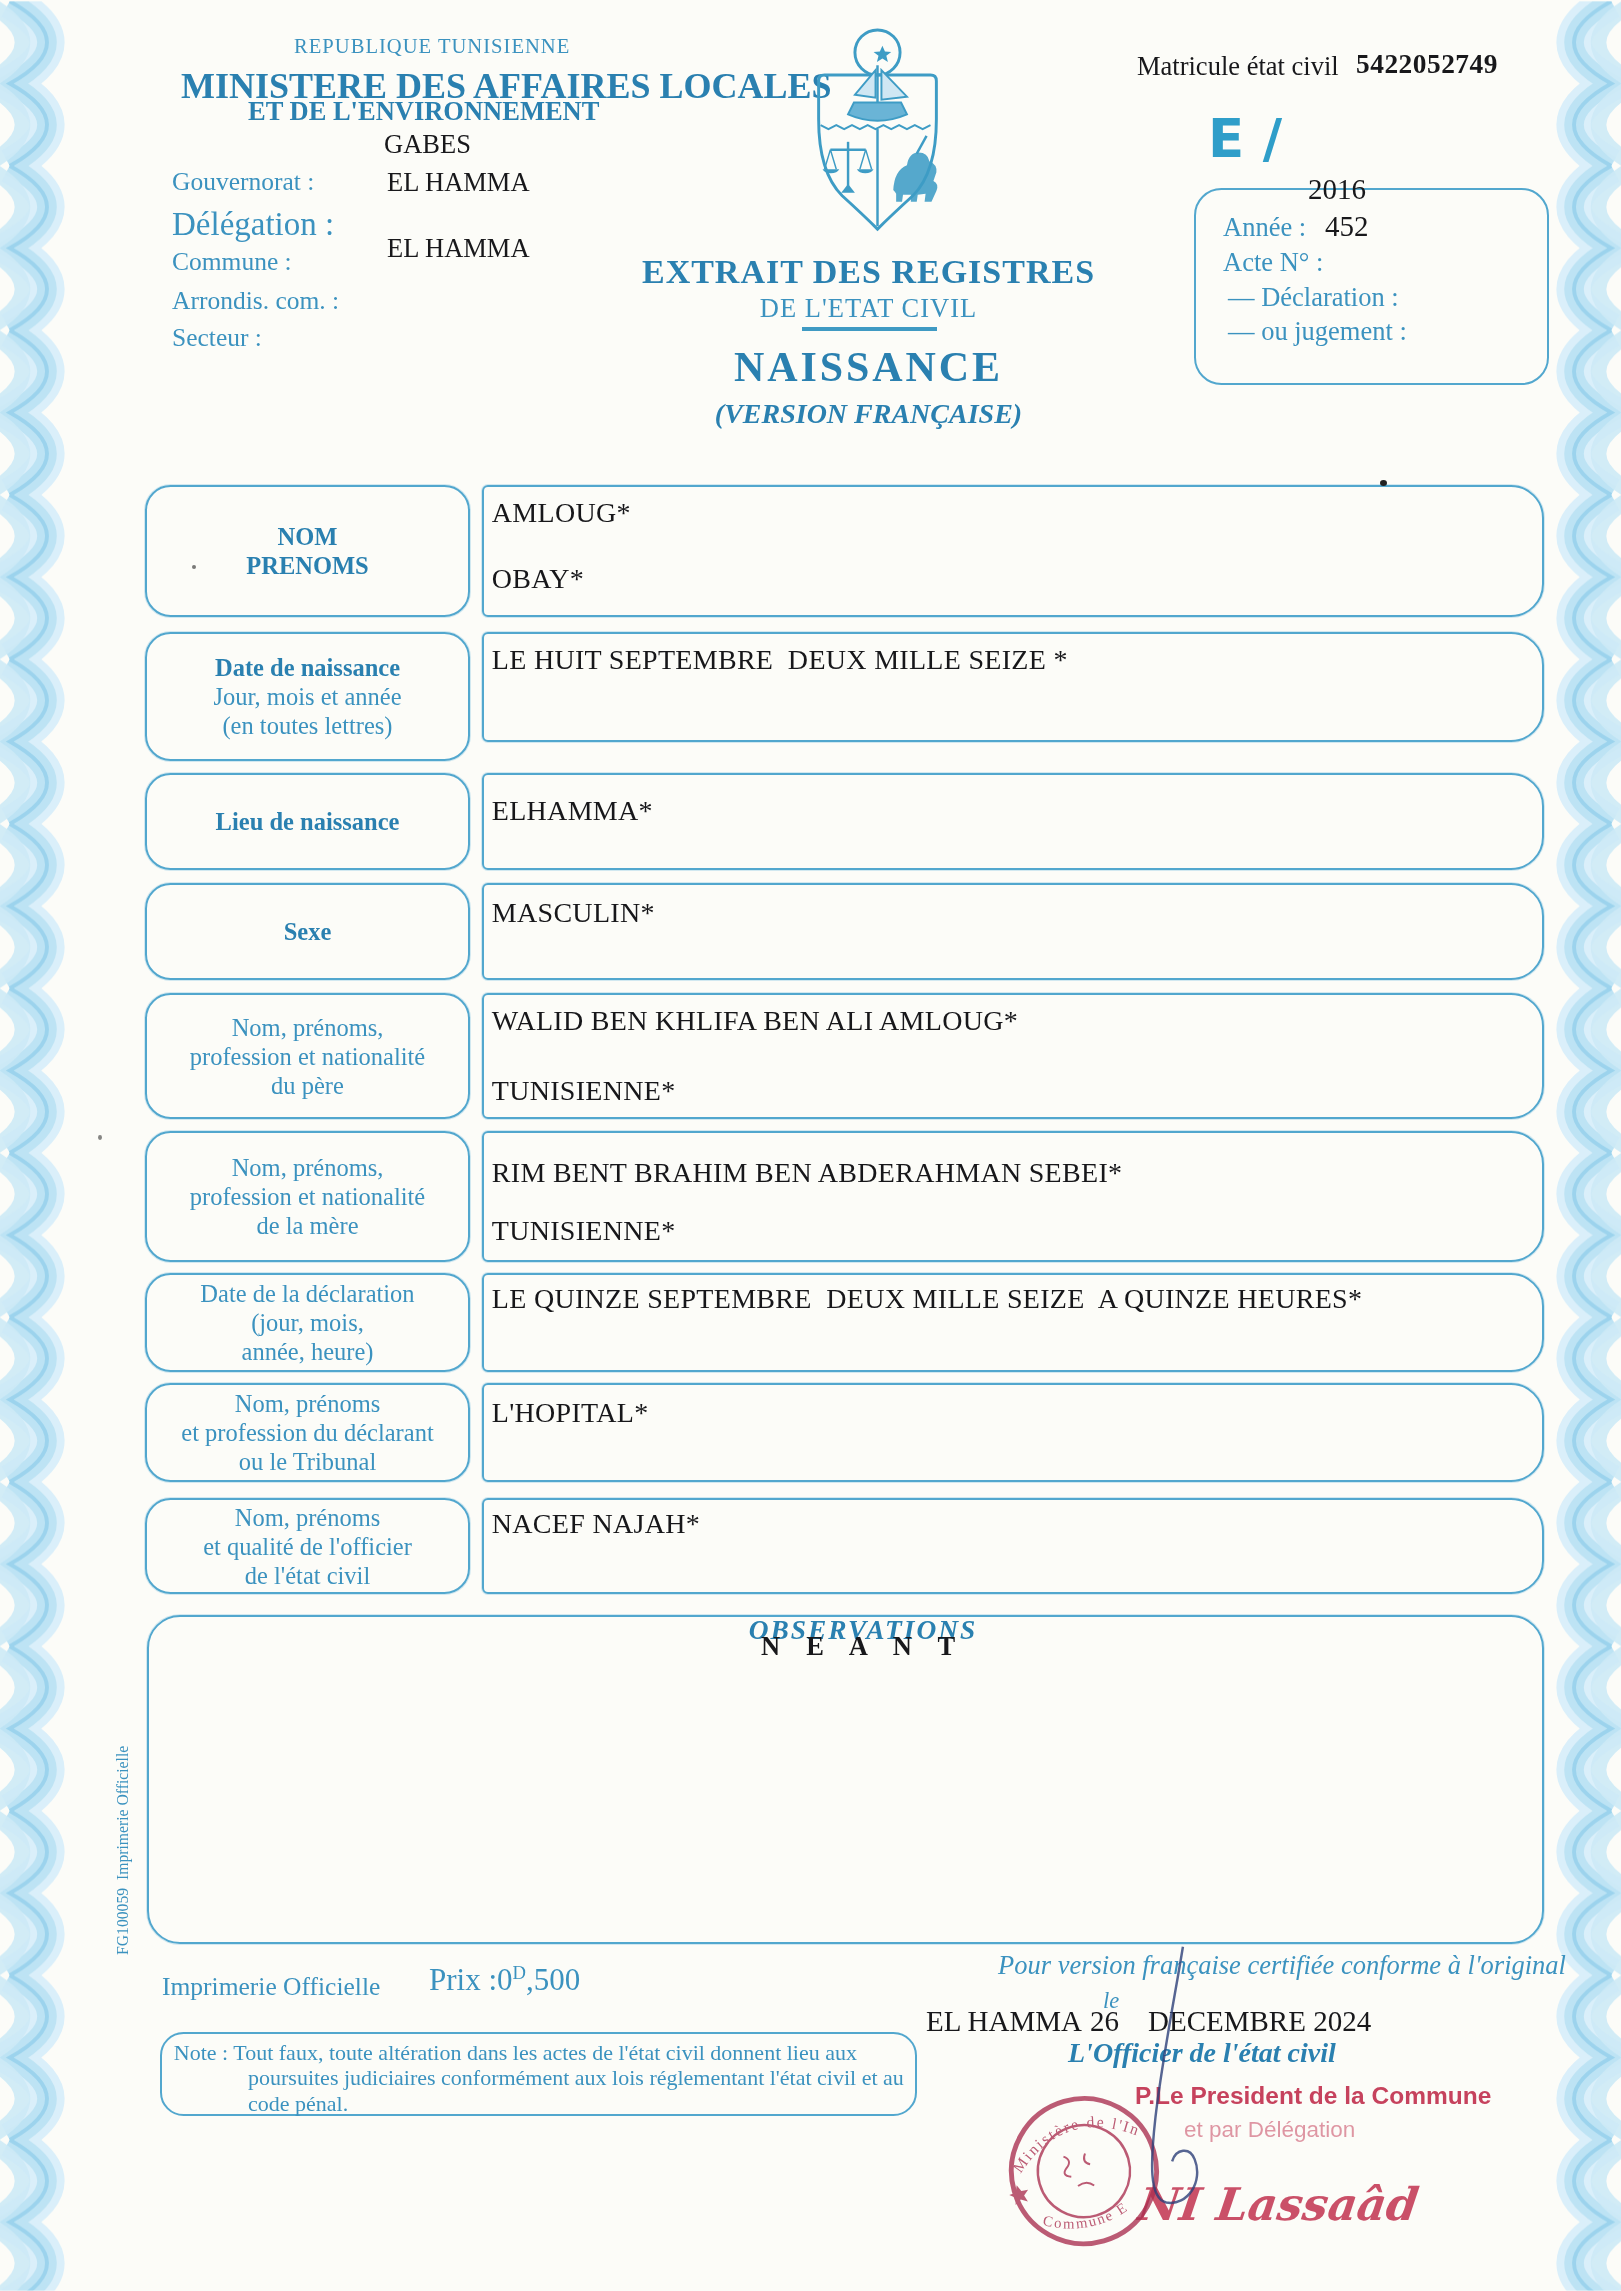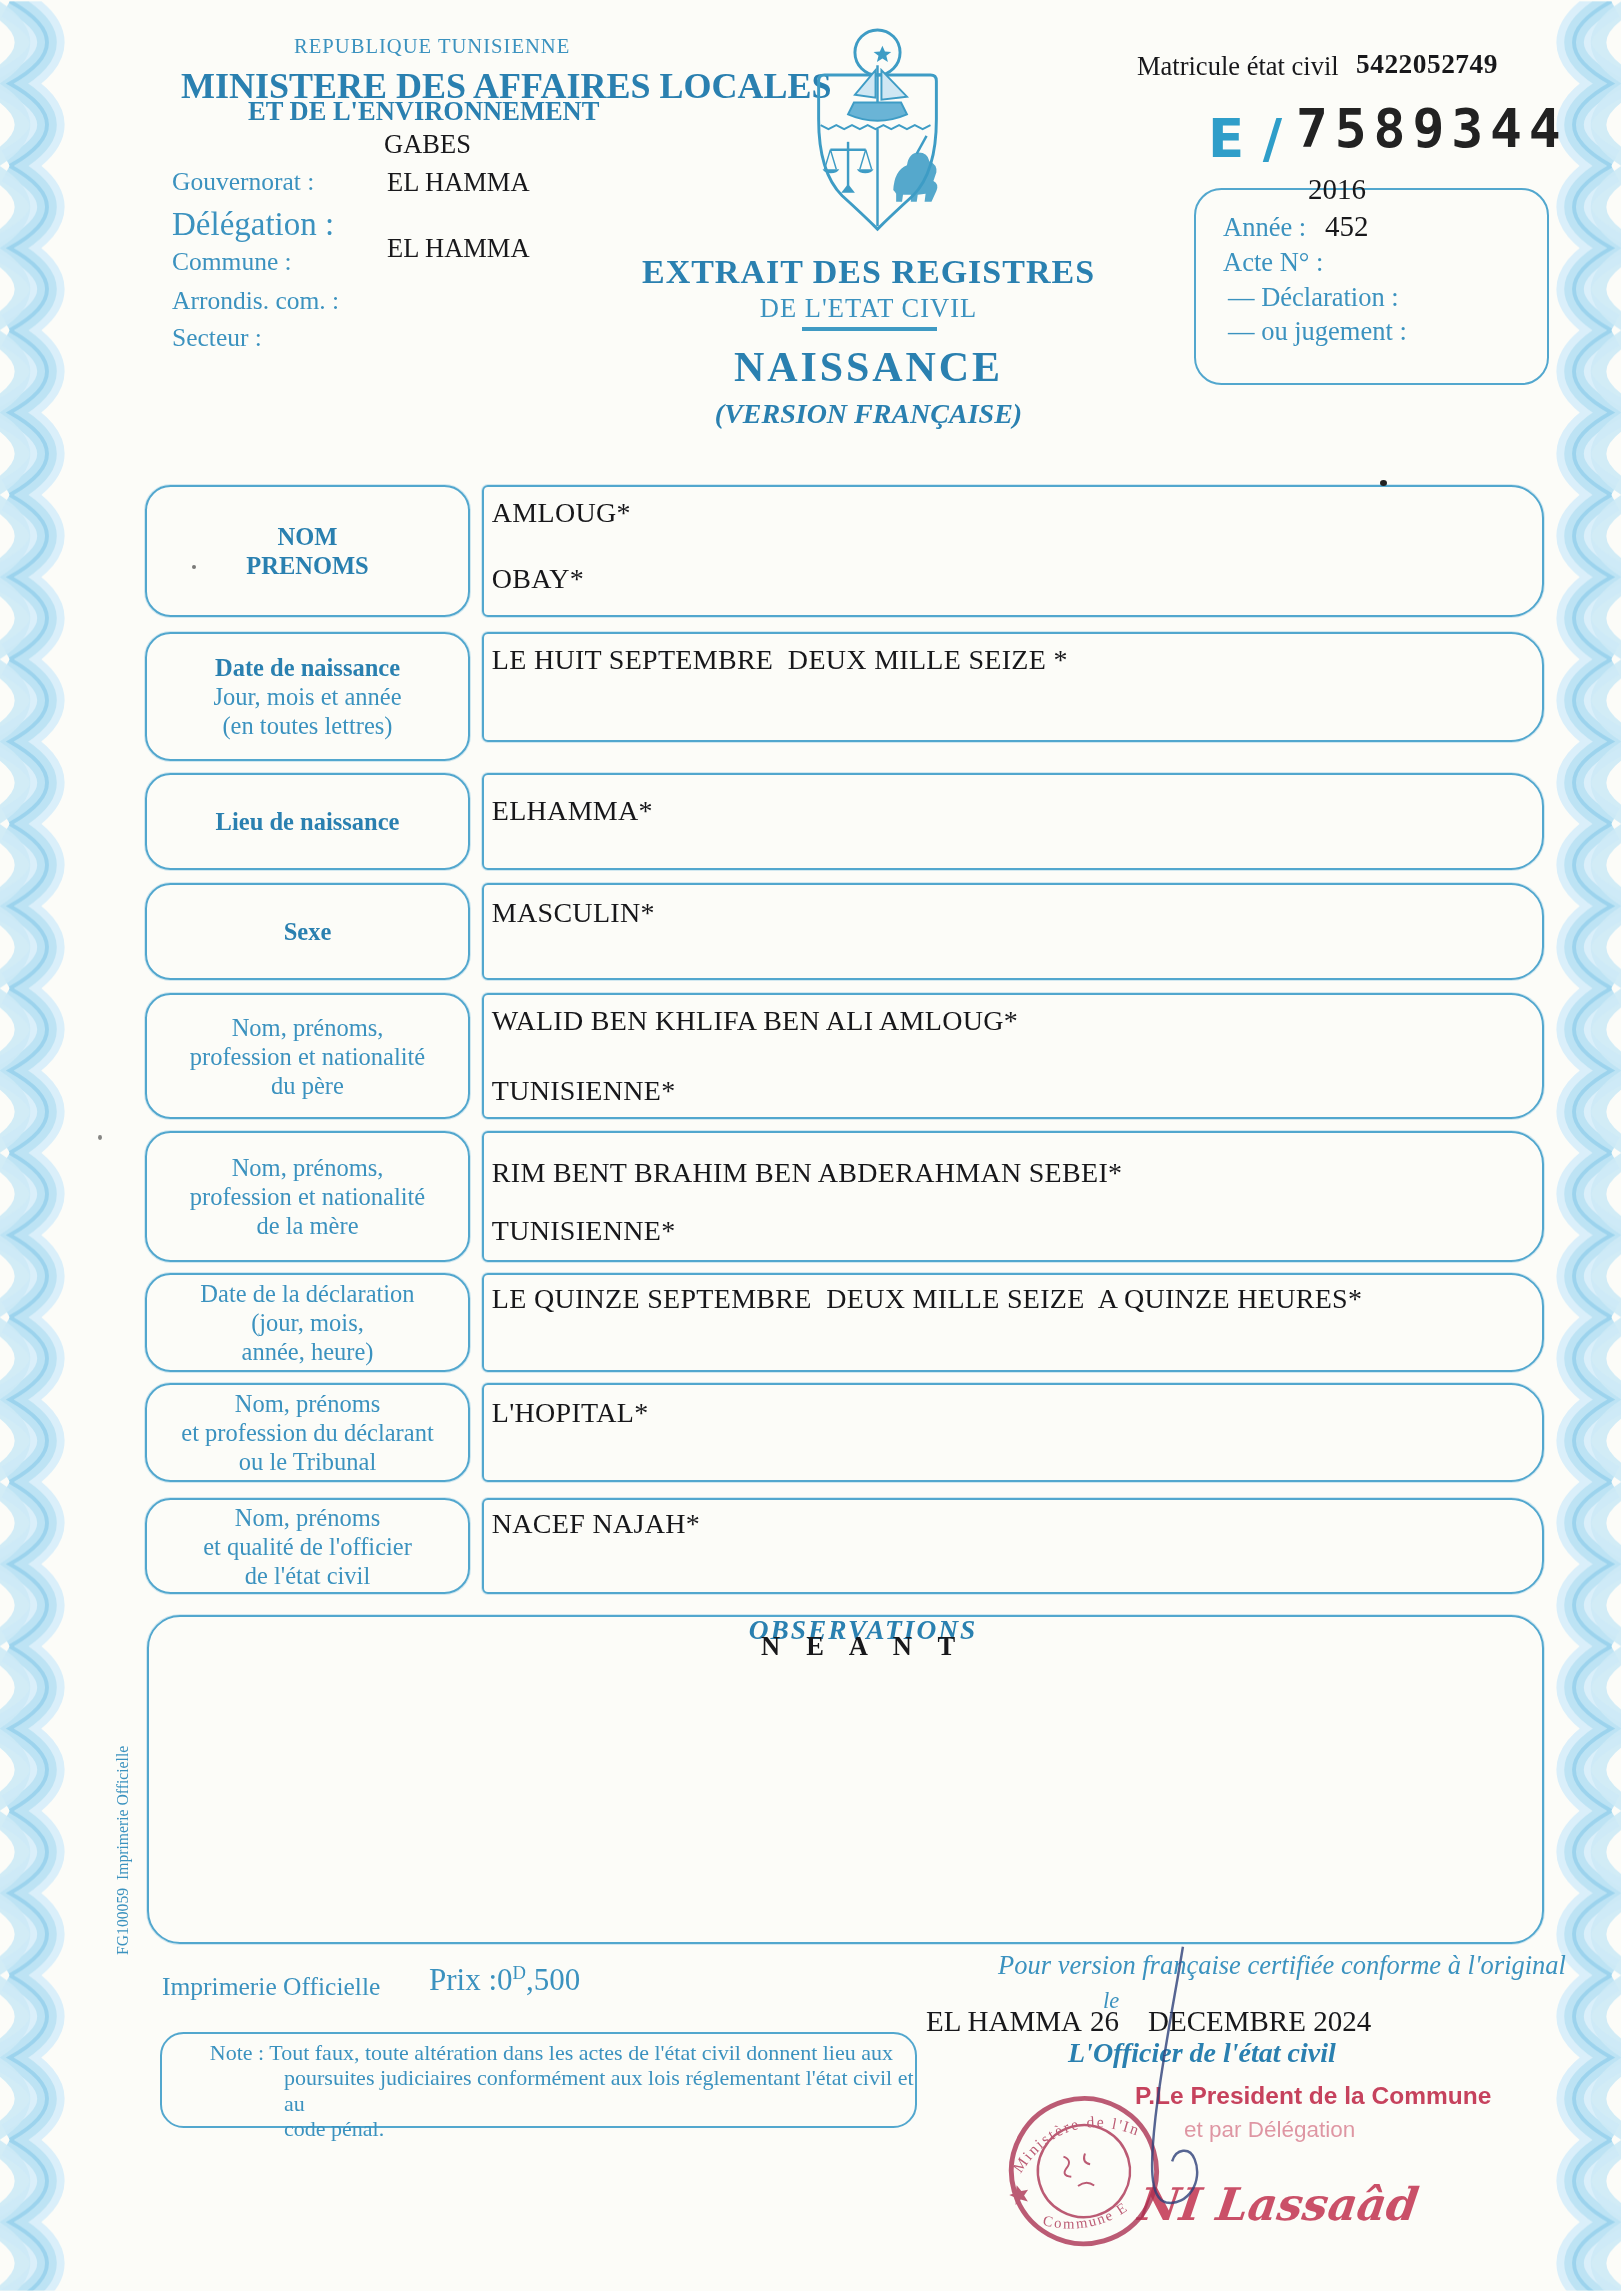--- a/index.html
+++ b/index.html
@@ -86,21 +86,20 @@
       <path d="M59,148 A9,6 0 0 0 76,148 Z"></path>
       <path d="M43,172 L57,172 L50,163 Z"></path>
       <path d="M96,170 q1,-21 14,-26 q2,-13 12,-13 q9,0 11,9 q8,3 7,11 l-3,9 q6,3 3,10 l-5,11 -7,0 1,-8 -8,1 -1,7 -6,0 0,-7 -8,0 -1,7 -6,0 0,-8 q-3,-5 -3,-3 z" opacity=".88"></path>
     </g>
     <path d="M120,132 L130,114" stroke="#3e9cc5" stroke-width="2.5"></path>
   </svg>
 
   <div class="abs blk" style="left:1137px;top:51px;font-size:26.5px;">Matricule état civil</div>
   <div class="abs blk" style="left:1356px;top:49px;font-size:27.4px;font-weight:bold;letter-spacing:0.5px;">5422052749</div>
   <div class="abs" style="left:1208px;top:108px;font-size:53px;font-weight:bold;color:#2f9ec9;font-family:'DejaVu Sans',sans-serif;">E /</div>
-  <div class="abs" style="left:1296px;top:98px;font-size:53px;font-weight:bold;color:#222;font-family:'DejaVu Sans Mono',monospace;letter-spacing:6.9px;">7589344</div>
 
   <div class="abs" style="left:1194px;top:188px;width:355px;height:197px;border:2.9px solid rgba(52,152,199,.85);border-radius:27.4px;box-sizing:border-box;"></div>
   <div class="abs blk" style="left:1308px;top:173px;font-size:29px;background:transparent;">2016</div>
   <div class="abs t" style="left:1223px;top:212px;font-size:26.5px;">Année :</div>
   <div class="abs blk" style="left:1325px;top:210px;font-size:29px;">452</div>
   <div class="abs t" style="left:1223px;top:247px;font-size:26.5px;">Acte N° :</div>
   <div class="abs t" style="left:1228px;top:282px;font-size:26.5px;">— Déclaration :</div>
   <div class="abs t" style="left:1228px;top:316px;font-size:26.5px;">— ou jugement :</div>
 
   <div class="abs tb" style="left:588px;top:253px;width:561px;text-align:center;font-size:34px;letter-spacing:1px;">EXTRAIT DES REGISTRES</div>
@@ -188,21 +187,21 @@
 
   <div class="abs" style="left:147px;top:1615px;width:1397px;height:329px;border:2.9px solid rgba(52,152,199,.85);border-radius:33px;box-sizing:border-box;box-shadow:0 0 0 1px rgba(130,195,225,.35);"></div>
   <div class="abs tb ital" style="left:510px;top:1615px;width:706px;text-align:center;font-size:27.4px;letter-spacing:2px;">OBSERVATIONS</div>
   <div class="abs blk" style="left:510px;top:1631px;width:706px;text-align:center;font-size:26.5px;font-weight:bold;letter-spacing:9.8px;">N E A N T</div>
 
   <div class="abs t" style="left:114px;top:1955px;font-size:15.7px;transform:rotate(-90deg);transform-origin:left top;white-space:pre;">FG100059  Imprimerie Officielle</div>
 
   <div class="abs t" style="left:162px;top:1972px;font-size:25.5px;">Imprimerie Officielle</div>
   <div class="abs t" style="left:429px;top:1962px;font-size:31px;"><span>Prix :0</span><sup style="font-size:18.6px;">D</sup><span>,500</span></div>
 
-  <div class="abs" style="left:160px;top:2032px;width:757px;height:96px;border:2.9px solid rgba(52,152,199,.85);border-radius:23.5px;box-sizing:border-box;padding-left:36px;">
+  <div class="abs" style="left:160px;top:2032px;width:757px;height:84px;border:2.9px solid rgba(52,152,199,.85);border-radius:23.5px;box-sizing:border-box;">
     <div class="t" style="font-size:22px;line-height:25.5px;padding:5.9px 9.8px 0 11.8px;">Note : Tout faux, toute altération dans les actes de l'état civil donnent lieu aux</div>
     <div class="t" style="font-size:22px;line-height:25.5px;padding-left:86px;">poursuites judiciaires conformément aux lois réglementant l'état civil et au</div>
     <div class="t" style="font-size:22px;line-height:25.5px;padding-left:86px;">code pénal.</div>
   </div>
 
   <div class="abs t ital" style="left:998px;top:1950px;font-size:26.5px;">Pour version française certifiée conforme à l'original</div>
   <div class="abs t ital" style="left:1103px;top:1988px;font-size:22.5px;">le</div>
   <div class="abs blk" style="left:926px;top:2005px;font-size:29px;">EL HAMMA</div>
   <div class="abs blk" style="left:1090px;top:2005px;font-size:29px;">26    DECEMBRE 2024</div>
   <div class="abs tb ital" style="left:1068px;top:2037px;font-size:28px;">L'Officier de l'état civil</div>

